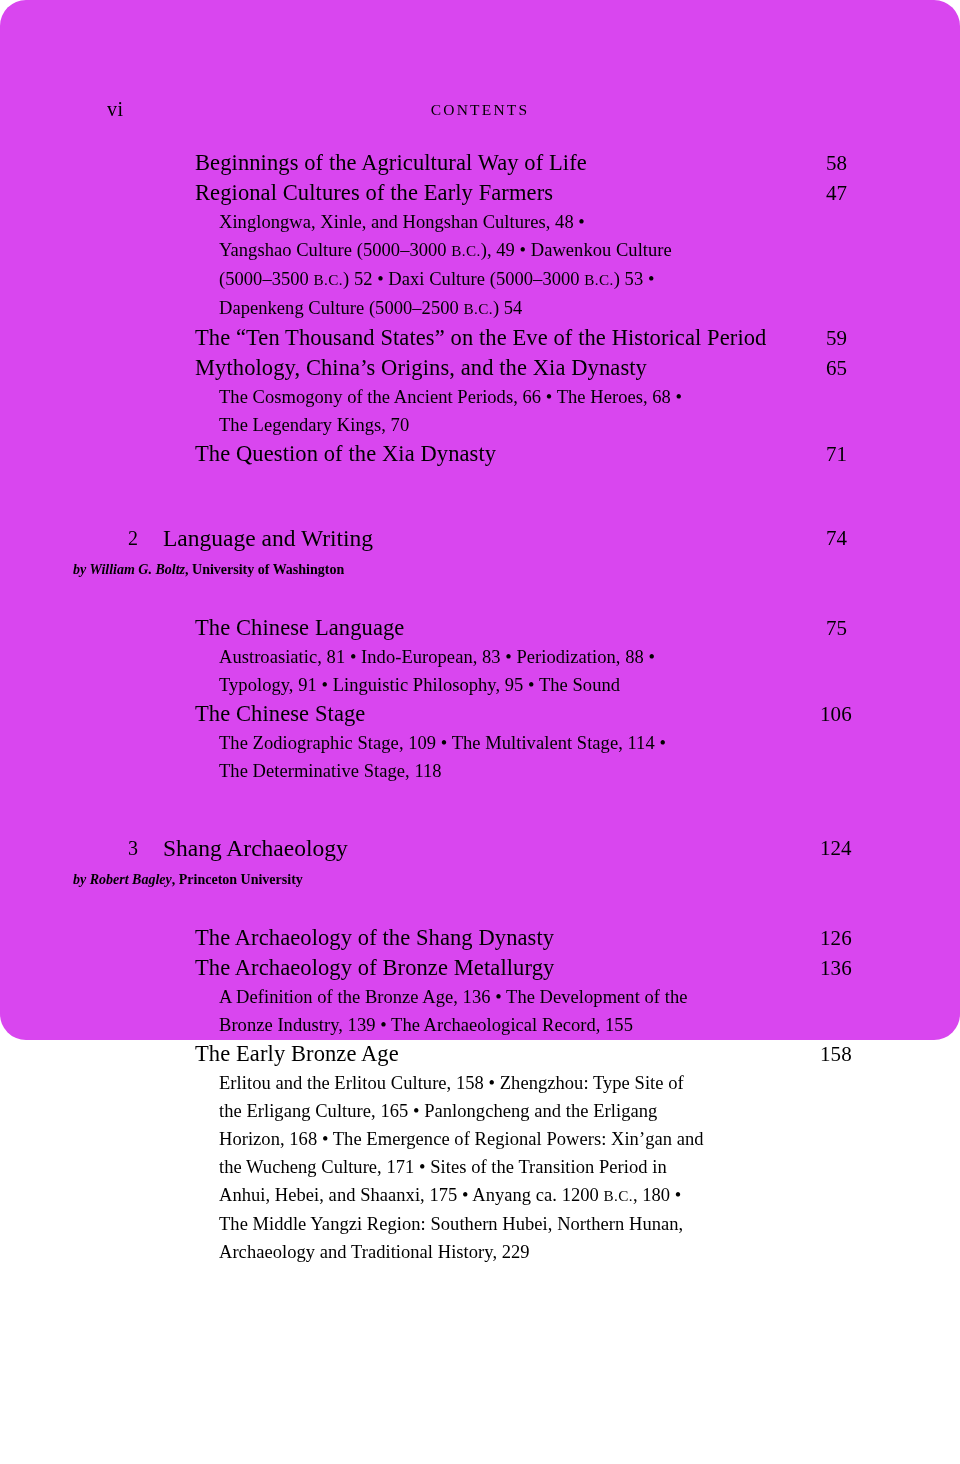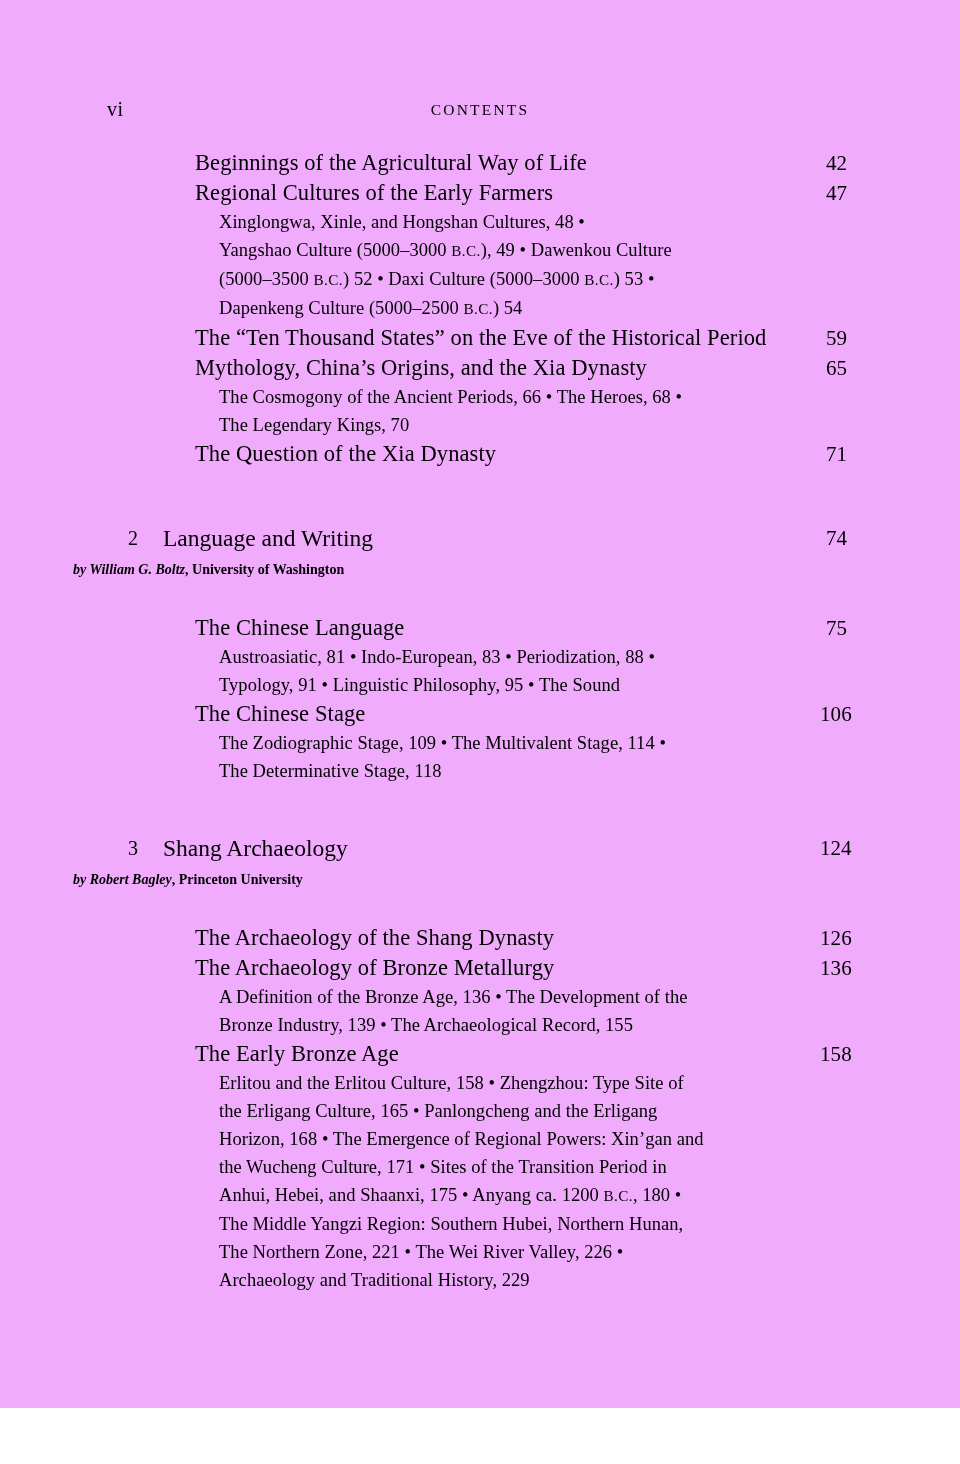--- a/index.html
+++ b/index.html
@@ -13,22 +13,23 @@
     position: relative;
     font-family: "Liberation Serif", "DejaVu Serif", serif;
     color: #000000;
     overflow: hidden;
   }
 
   .page {
     position: absolute;
     left: 0; top: 0;
     width: 960px;
-    height: 1408px;
-    background: #f0abfc;
+    height: 1040px;
+    background: #d946ef;
+    border-radius: 26px;
   }
 
   
   .runhead {
     position: absolute;
     left: 0; right: 0;
     top: 98px;
     height: 26px;
   }
   .folio {
@@ -144,21 +145,21 @@
 
   <div class="runhead">
     <div class="folio">vi</div>
     <div class="runhead-title">CONTENTS</div>
   </div>
 
   <div class="toc">
     <div id="toc-root">
         <div class="main-row entry">
           <span class="title">Beginnings of the Agricultural Way of Life</span>
-          <span class="pageno">42</span>
+          <span class="pageno">58</span>
         </div>
         <div class="main-row entry">
           <span class="title">Regional Cultures of the Early Farmers</span>
           <span class="pageno">47</span>
         </div>
         <div class="sub entry">
           <span class="ln">Xinglongwa, Xinle, and Hongshan Cultures, 48  •</span>
           <span class="ln">Yangshao Culture (5000–3000 <span class="sc">B.C.</span>), 49  •  Dawenkou Culture</span>
           <span class="ln">(5000–3500 <span class="sc">B.C.</span>) 52 • Daxi Culture (5000–3000 <span class="sc">B.C.</span>) 53 •</span>
           <span class="ln">Dapenkeng Culture (5000–2500 <span class="sc">B.C.</span>) 54</span>
@@ -225,19 +226,18 @@
           <span class="title">The Early Bronze Age</span>
           <span class="pageno num3">158</span>
         </div>
         <div class="sub entry">
           <span class="ln">Erlitou and the Erlitou Culture, 158  •  Zhengzhou: Type Site of</span>
           <span class="ln">the Erligang Culture, 165  •  Panlongcheng and the Erligang</span>
           <span class="ln">Horizon, 168  •  The Emergence of Regional Powers: Xin’gan and</span>
           <span class="ln">the Wucheng Culture, 171  •  Sites of the Transition Period in</span>
           <span class="ln">Anhui, Hebei, and Shaanxi, 175  •  Anyang ca. 1200 <span class="sc">B.C.</span>, 180  •</span>
           <span class="ln">The Middle Yangzi Region: Southern Hubei, Northern Hunan,</span>
-          <span class="ln">The Northern Zone, 221  •  The Wei River Valley, 226  •</span>
           <span class="ln">Archaeology and Traditional History, 229</span>
         </div>
       </div>
   </div>
 
 </div>
 
 </body></html>

